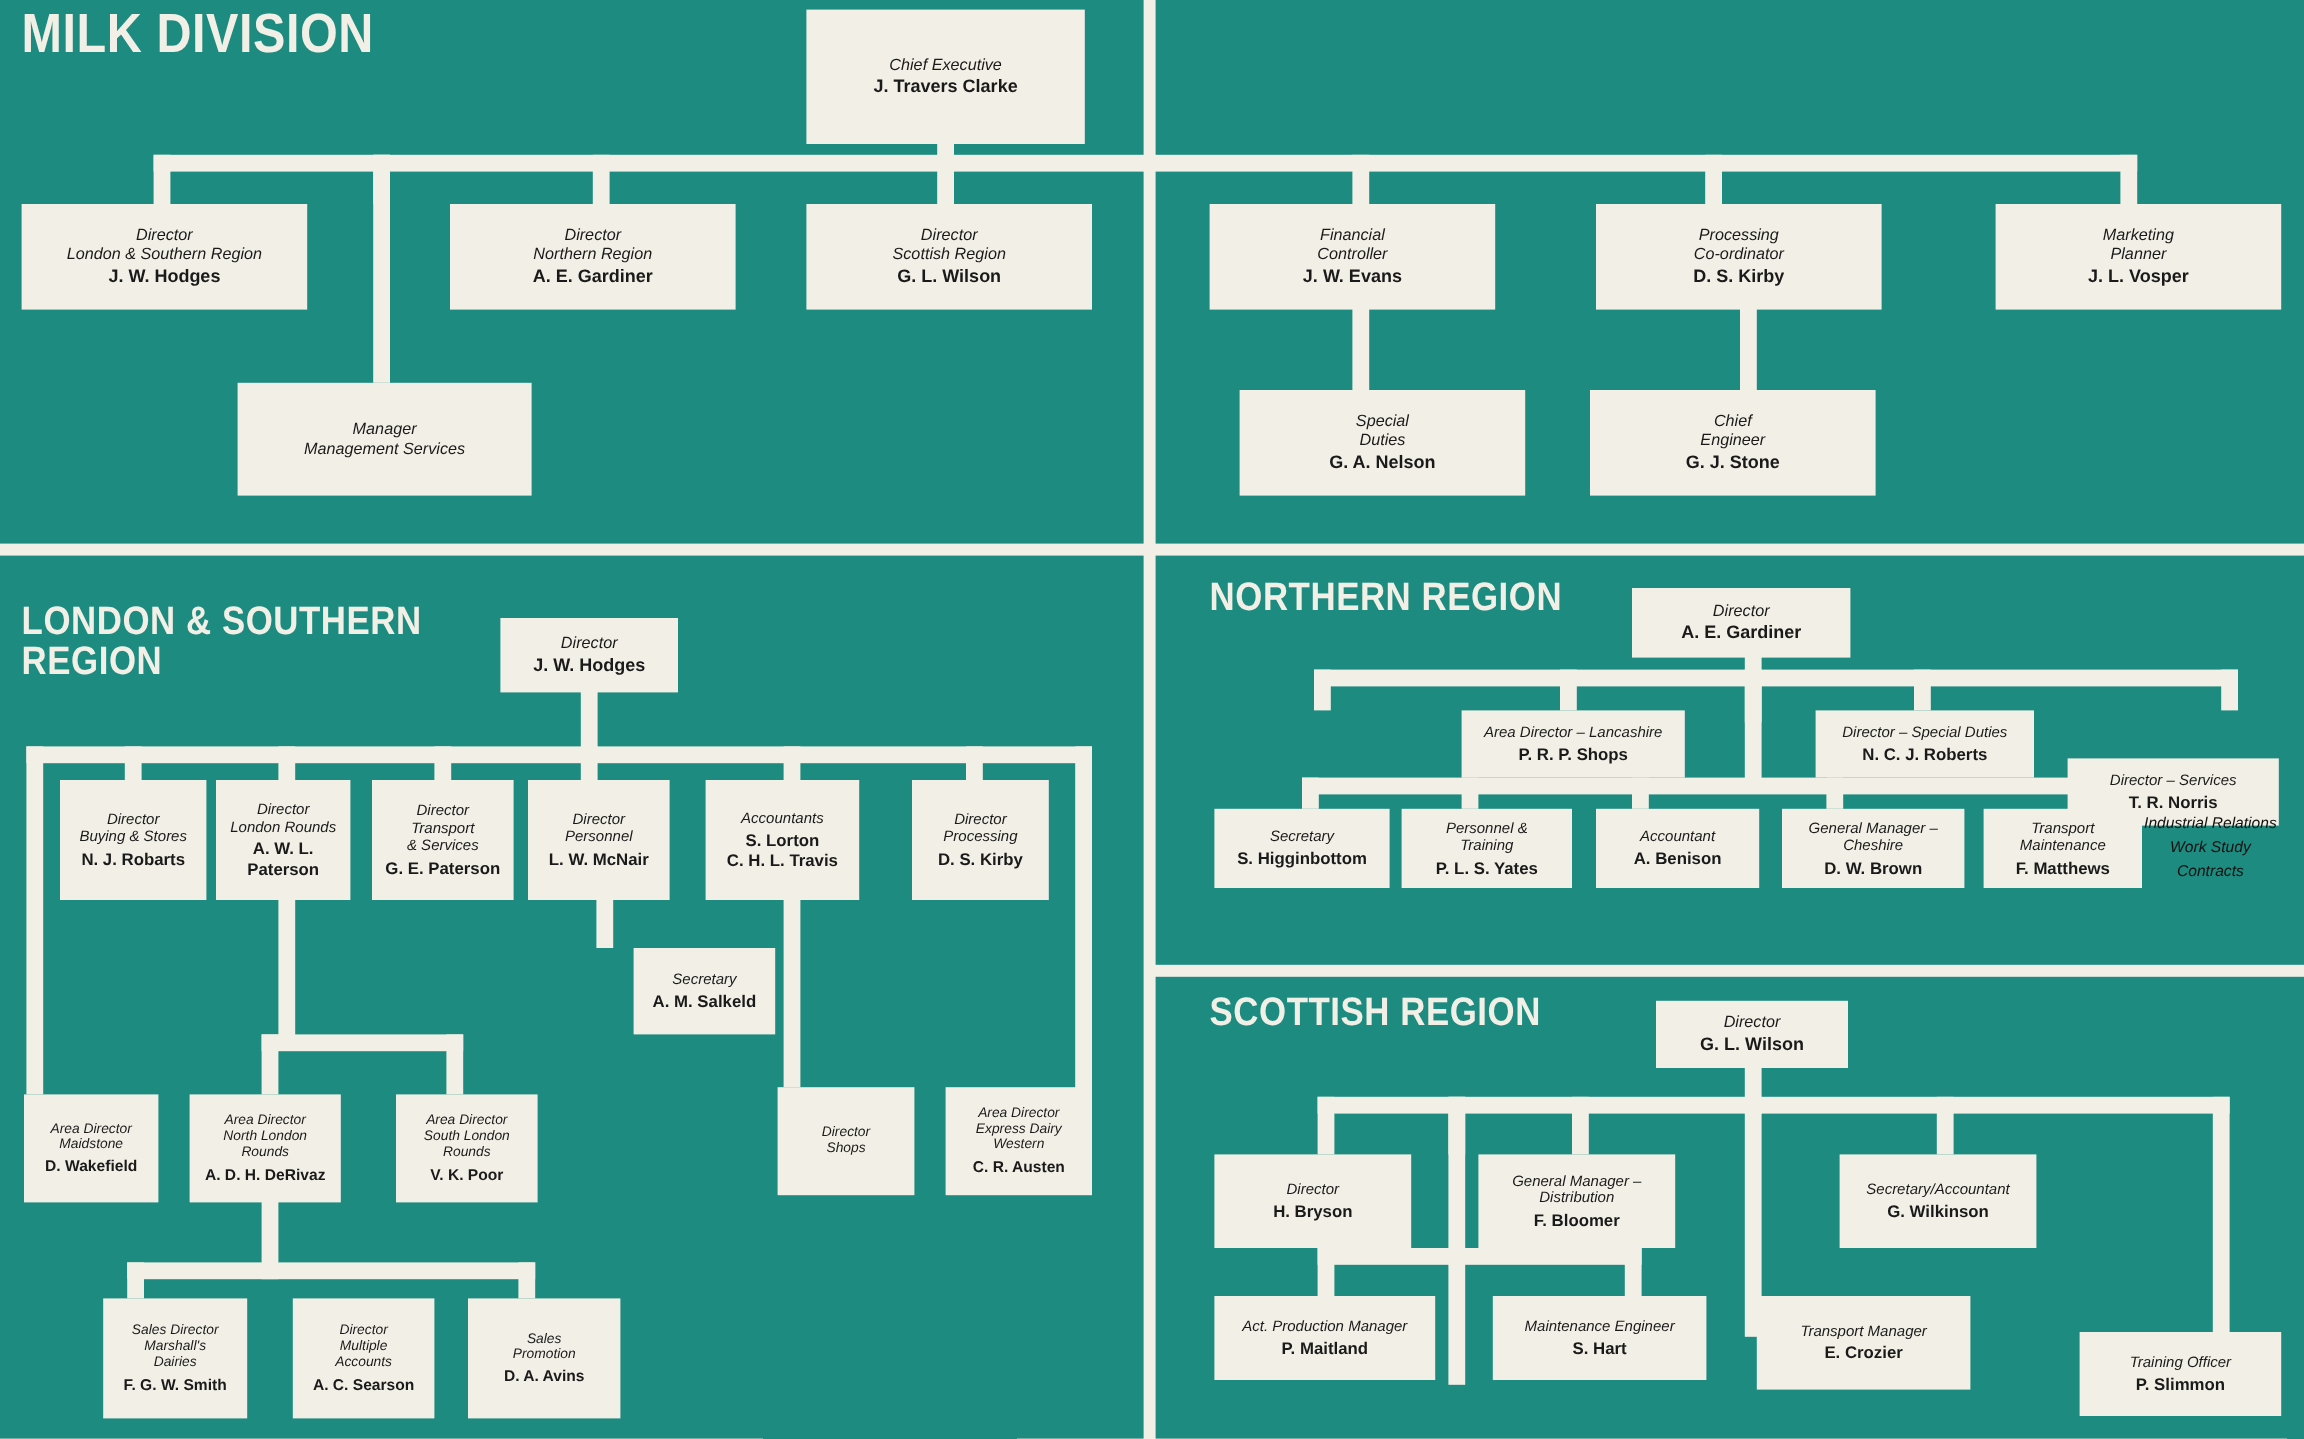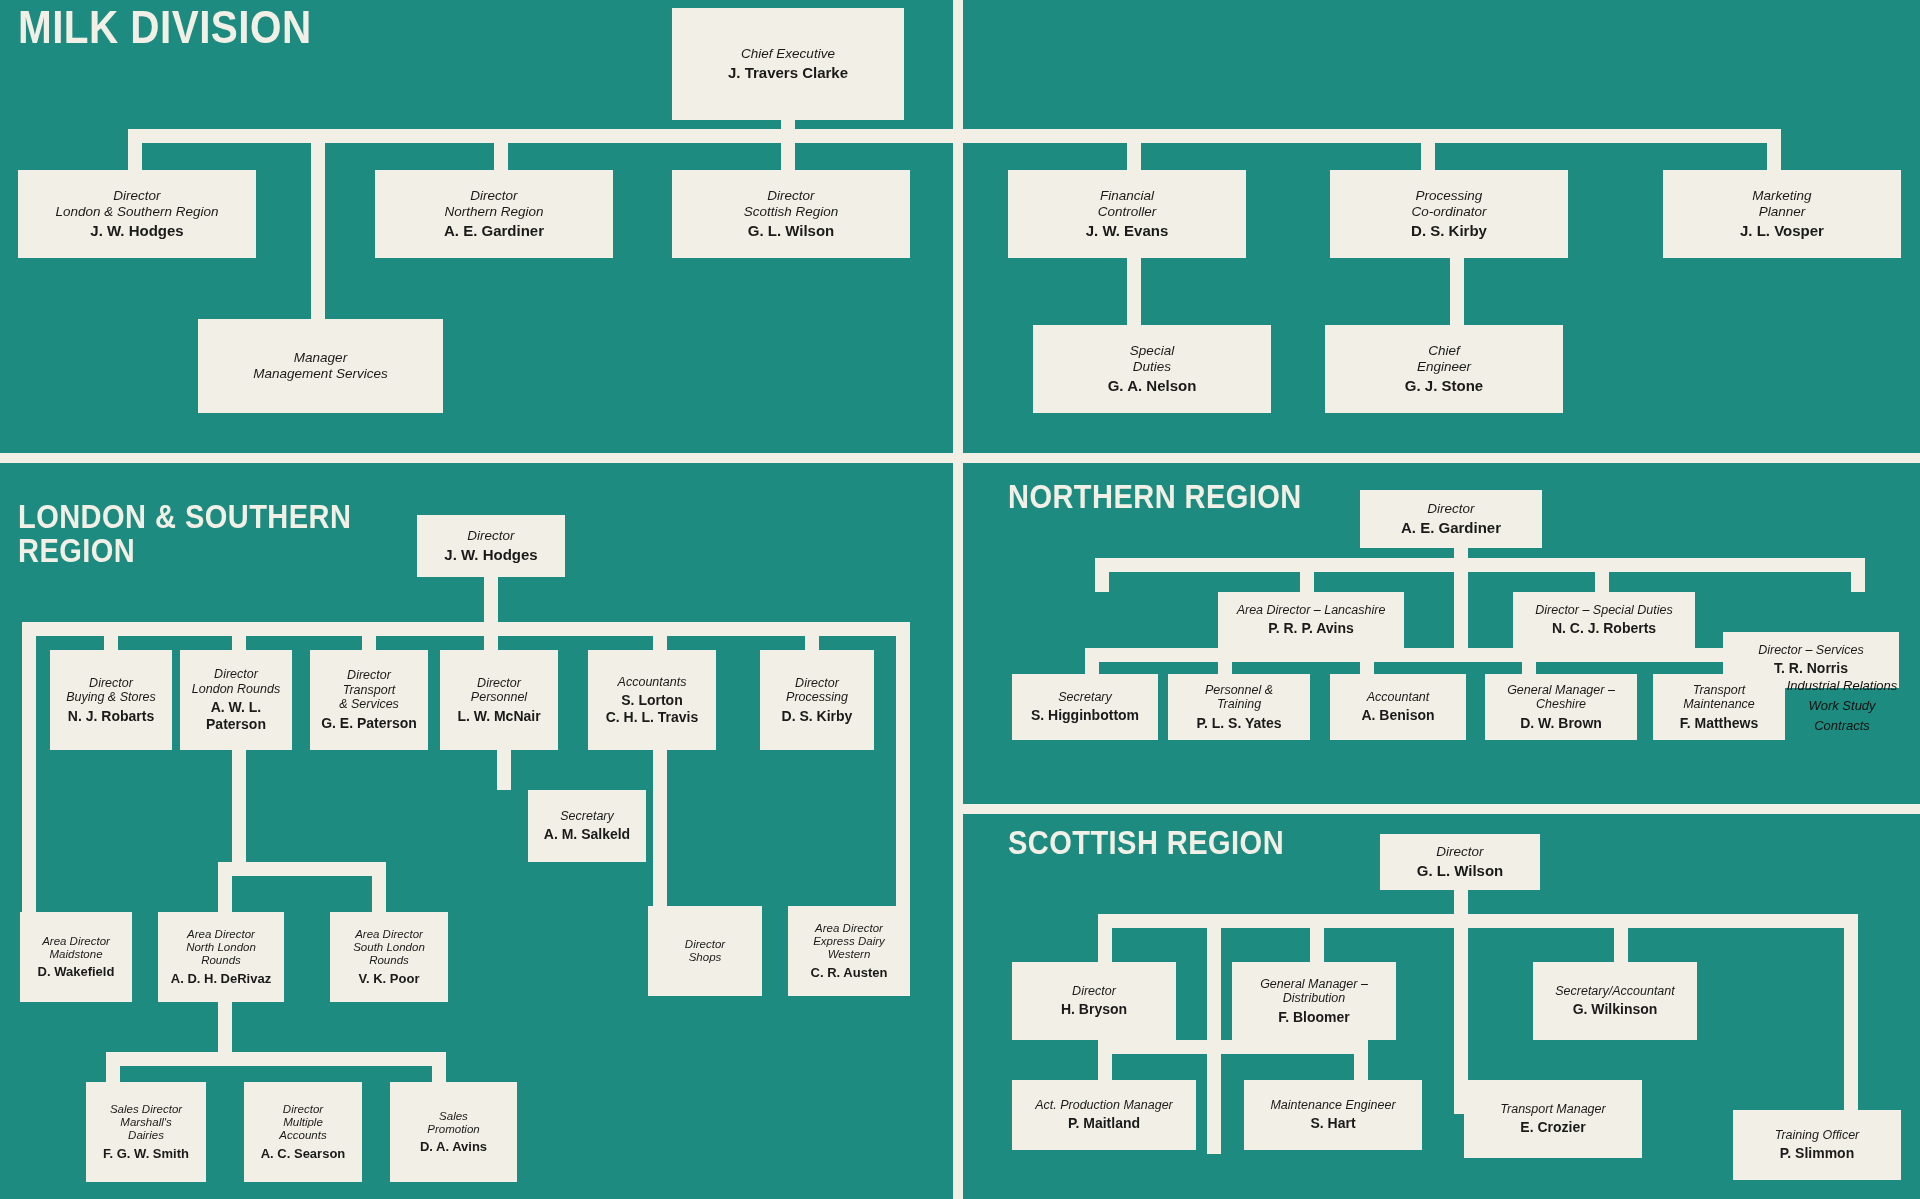--- a/index.html
+++ b/index.html
@@ -290,21 +290,21 @@
   <div class="ln" style="left:1761px;top:648px;width:14px;height:26px;"></div>
 
   <div class="ln" style="left:1833px;top:640px;width:14px;height:36px;"></div>
 
   <div class="box" style="left:1360px;top:490px;width:182px;height:58px;">
     <div class="role">Director</div>
     <div class="person">A. E. Gardiner</div>
   </div>
   <div class="box small" style="left:1218px;top:592px;width:186px;height:56px;">
     <div class="role">Area Director – Lancashire</div>
-    <div class="person">P. R. P. Avins</div>
+    <div class="person">P. R. P. Shops</div>
   </div>
   <div class="box small" style="left:1513px;top:592px;width:182px;height:56px;">
     <div class="role">Director – Special Duties</div>
     <div class="person">N. C. J. Roberts</div>
   </div>
   <div class="box small" style="left:1723px;top:592px;width:176px;height:56px;margin-top:40px;">
     <div class="role">Director – Services</div>
     <div class="person">T. R. Norris</div>
   </div>
 

